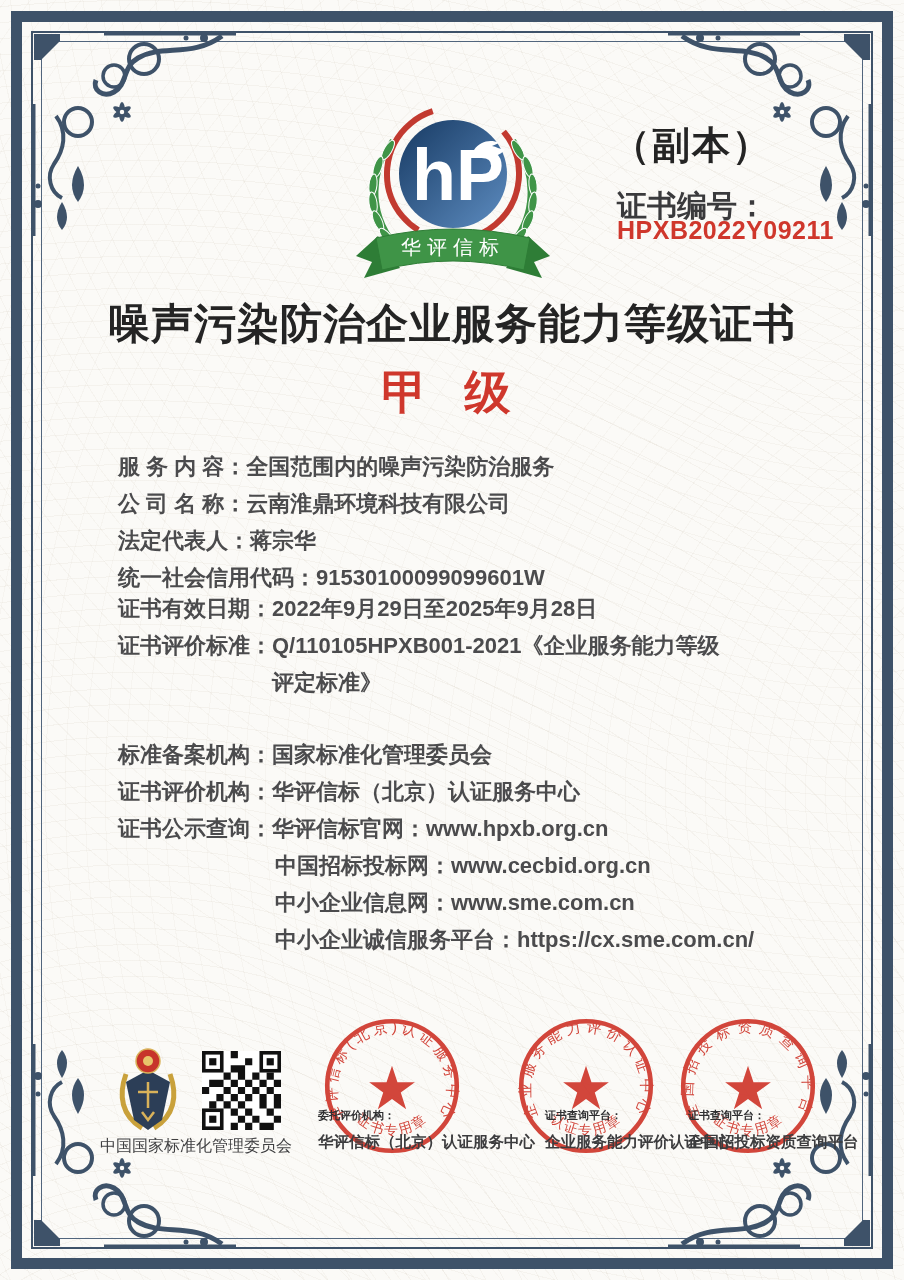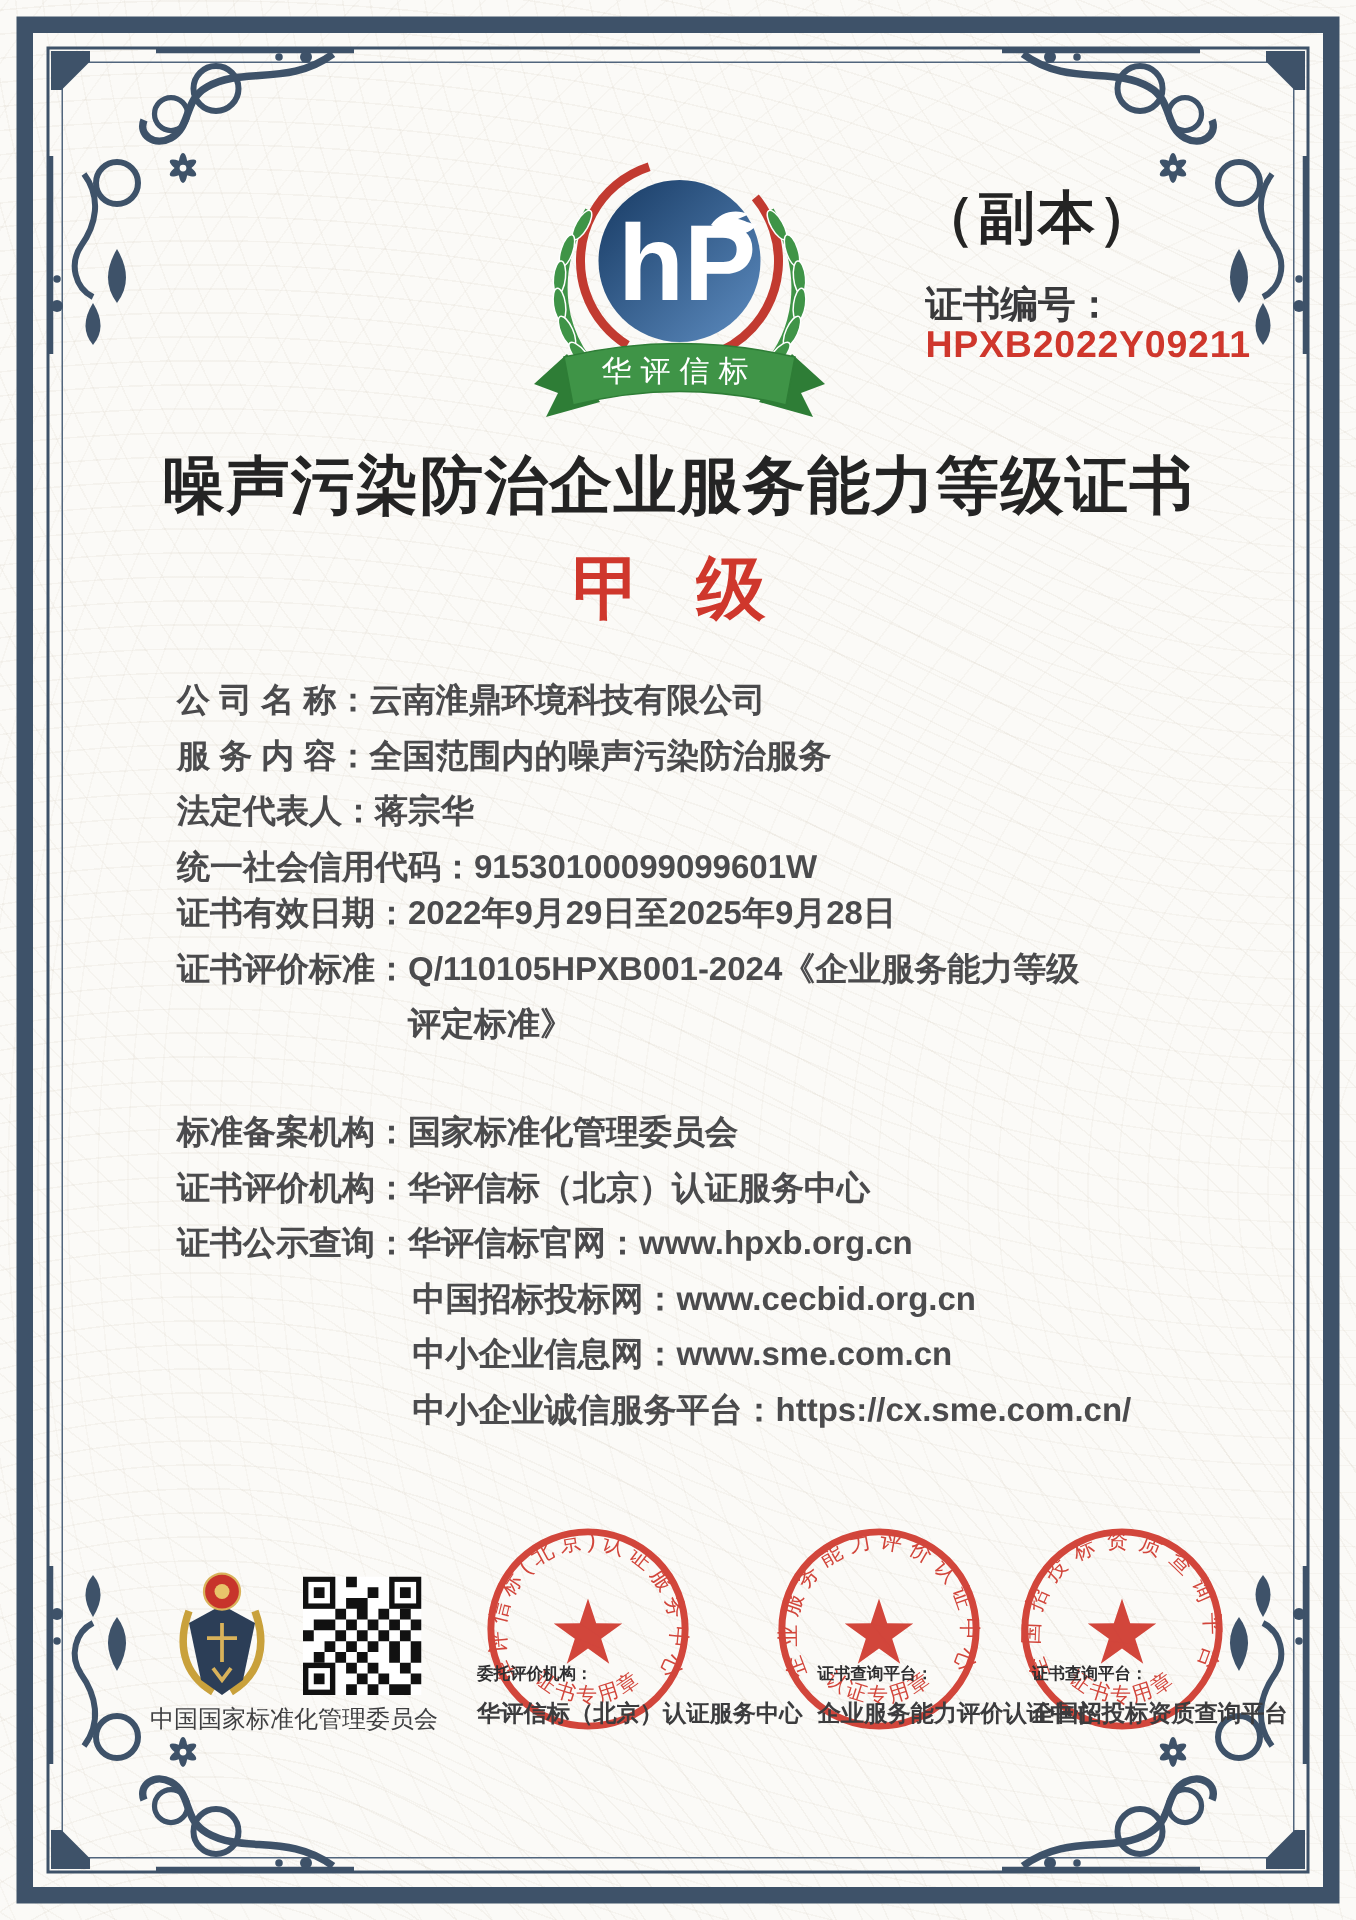--- a/index.html
+++ b/index.html
@@ -17,21 +17,21 @@
   .frame-a{position:absolute;inset:31px;border:2px solid #3e5269;pointer-events:none;}
   .frame-b{position:absolute;inset:41px;border:1px solid #51657d;pointer-events:none;}
   .corner{position:absolute;width:210px;height:210px;pointer-events:none;}
   .corner.tl{top:26px;left:26px;}
   .corner.tr{top:26px;right:26px;transform:scaleX(-1);}
   .corner.bl{bottom:26px;left:26px;transform:scaleY(-1);}
   .corner.br{bottom:26px;right:26px;transform:scale(-1,-1);}
   
   .logo{position:absolute;left:348px;top:88px;width:210px;height:200px;}
   .copy-label{position:absolute;left:612px;top:120px;font-size:38px;font-weight:700;color:#242424;letter-spacing:2px;}
-  .certno-label{position:absolute;left:617px;top:186px;font-size:25px;font-weight:700;color:#3a3a3c;}
+  .certno-label{position:absolute;left:617px;top:186px;font-size:30px;font-weight:700;color:#3a3a3c;}
   .certno-value{position:absolute;left:617px;top:216px;font-size:25px;font-weight:700;color:#cf372c;letter-spacing:.5px;}
   .title{position:absolute;left:0;right:0;top:296px;text-align:center;font-size:42px;font-weight:900;color:#242424;letter-spacing:1px;}
   .grade{position:absolute;left:0;right:0;top:362px;text-align:center;font-size:46px;font-weight:900;color:#cf372c;letter-spacing:12px;}
   
   .block{position:absolute;left:118px;font-size:22px;font-weight:700;color:#4b4b4d;}
   .block .row{display:flex;line-height:37px;}
   .row .lbl{white-space:pre;}
   .b1{top:448px;}
   .b2{top:590px;}
   .b3{top:736px;}
@@ -123,45 +123,45 @@
 
 <div class="copy-label">（副本）</div>
 <div class="certno-label">证书编号：</div>
 <div class="certno-value">HPXB2022Y09211</div>
 
 <div class="title">噪声污染防治企业服务能力等级证书</div>
 <div class="grade">甲 级</div>
 
 <div class="block b1">
   <div class="row">
+    <span class="lbl">服 务 内 容：</span>
+    <span class="val">全国范围内的噪声污染防治服务</span>
+  </div>
+  <div class="row">
     <span class="lbl">公 司 名 称：</span>
     <span class="val">云南淮鼎环境科技有限公司</span>
   </div>
   <div class="row">
-    <span class="lbl">服 务 内 容：</span>
-    <span class="val">全国范围内的噪声污染防治服务</span>
-  </div>
-  <div class="row">
     <span class="lbl">法定代表人：</span>
     <span class="val">蒋宗华</span>
   </div>
   <div class="row">
     <span class="lbl">统一社会信用代码：</span>
     <span class="val">91530100099099601W</span>
   </div>
 </div>
 
 <div class="block b2">
   <div class="row">
     <span class="lbl">证书有效日期：</span>
     <span class="val">2022年9月29日至2025年9月28日</span>
   </div>
   <div class="row">
     <span class="lbl">证书评价标准：</span>
-    <span class="wrapval">Q/110105HPXB001-2024《企业服务能力等级评定标准》</span>
+    <span class="wrapval">Q/110105HPXB001-2021《企业服务能力等级评定标准》</span>
   </div>
 </div>
 
 <div class="block b3">
   <div class="row">
     <span class="lbl">标准备案机构：</span>
     <span class="val">国家标准化管理委员会</span>
   </div>
   <div class="row">
     <span class="lbl">证书评价机构：</span>

